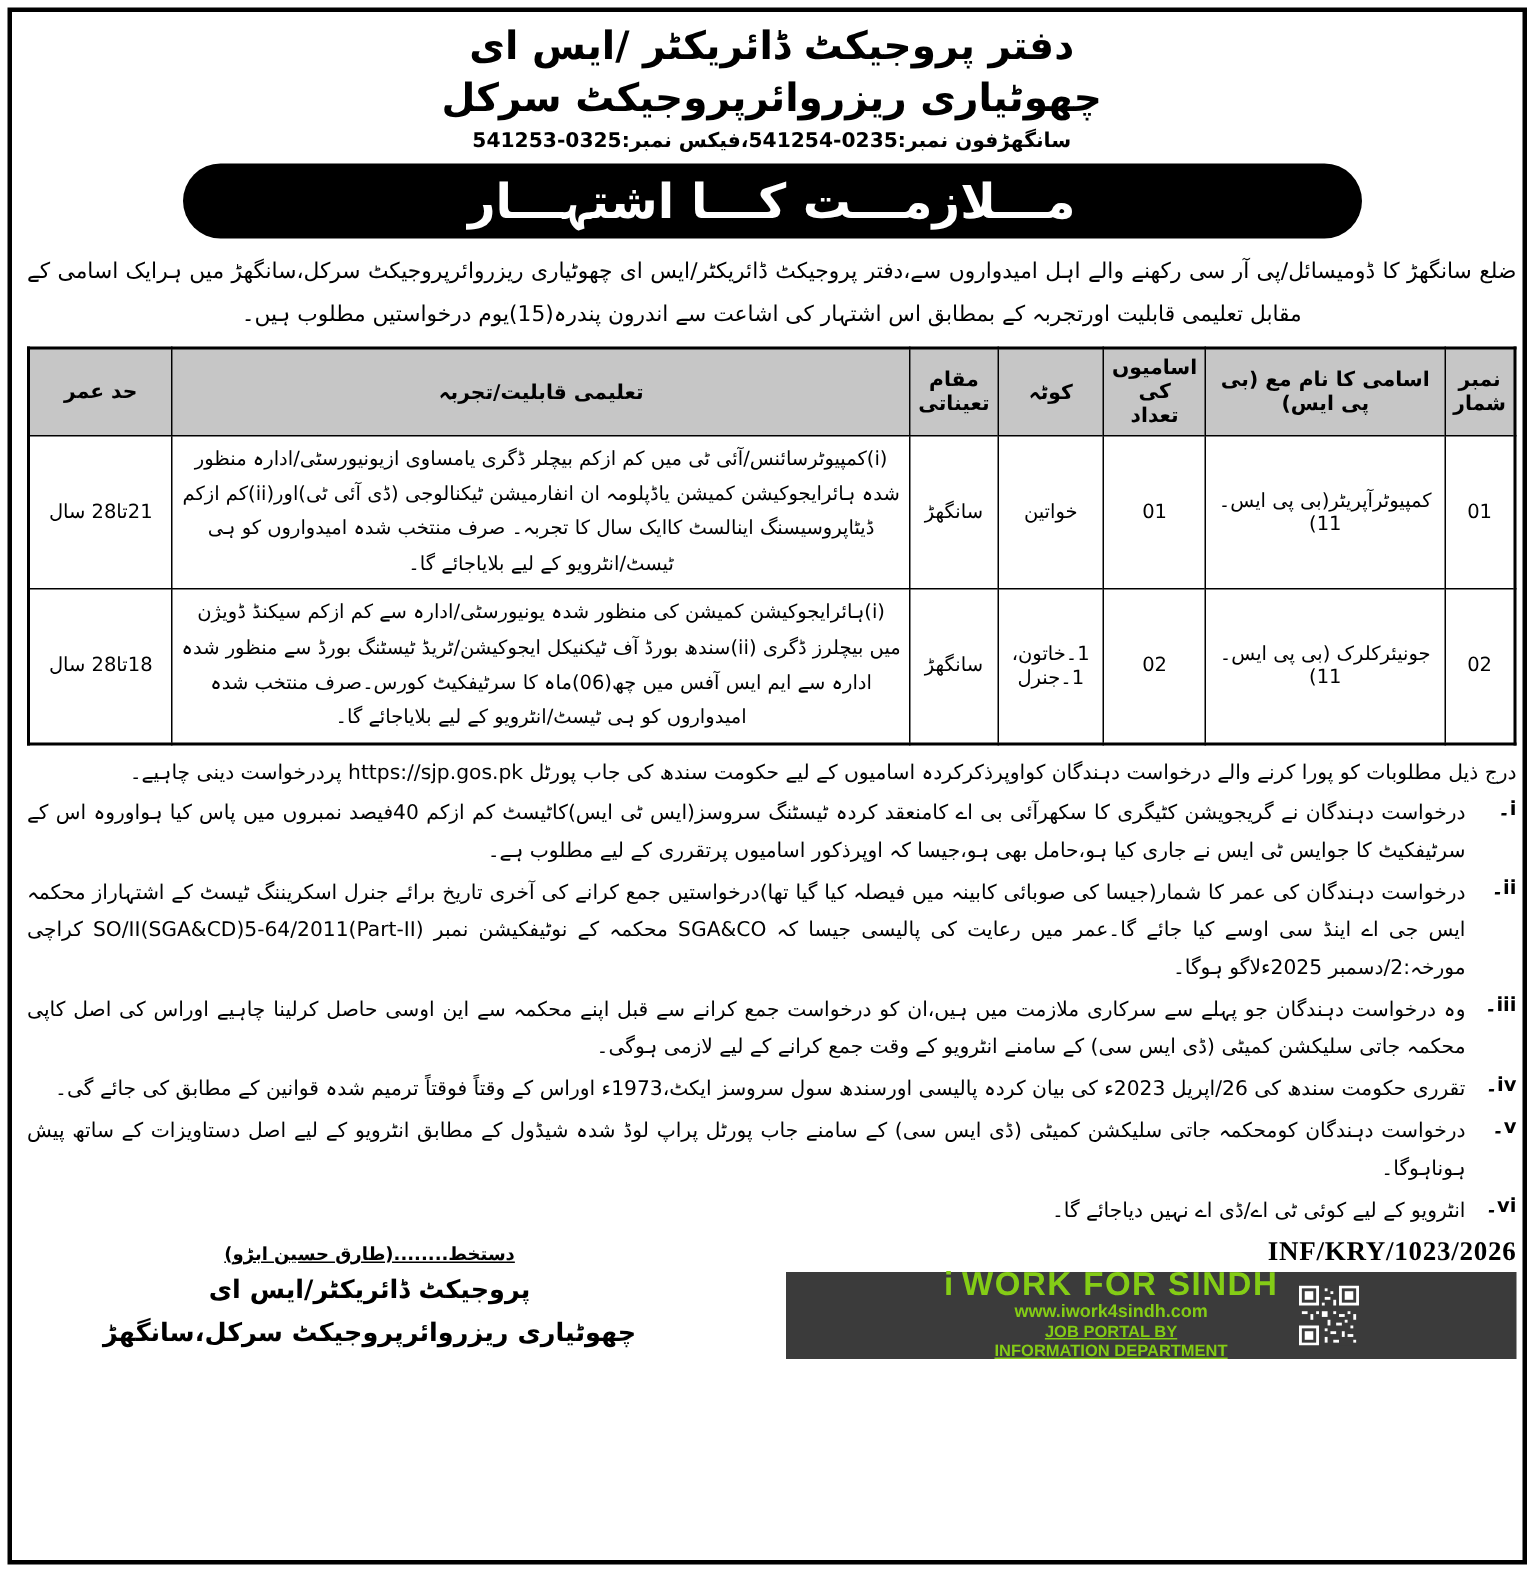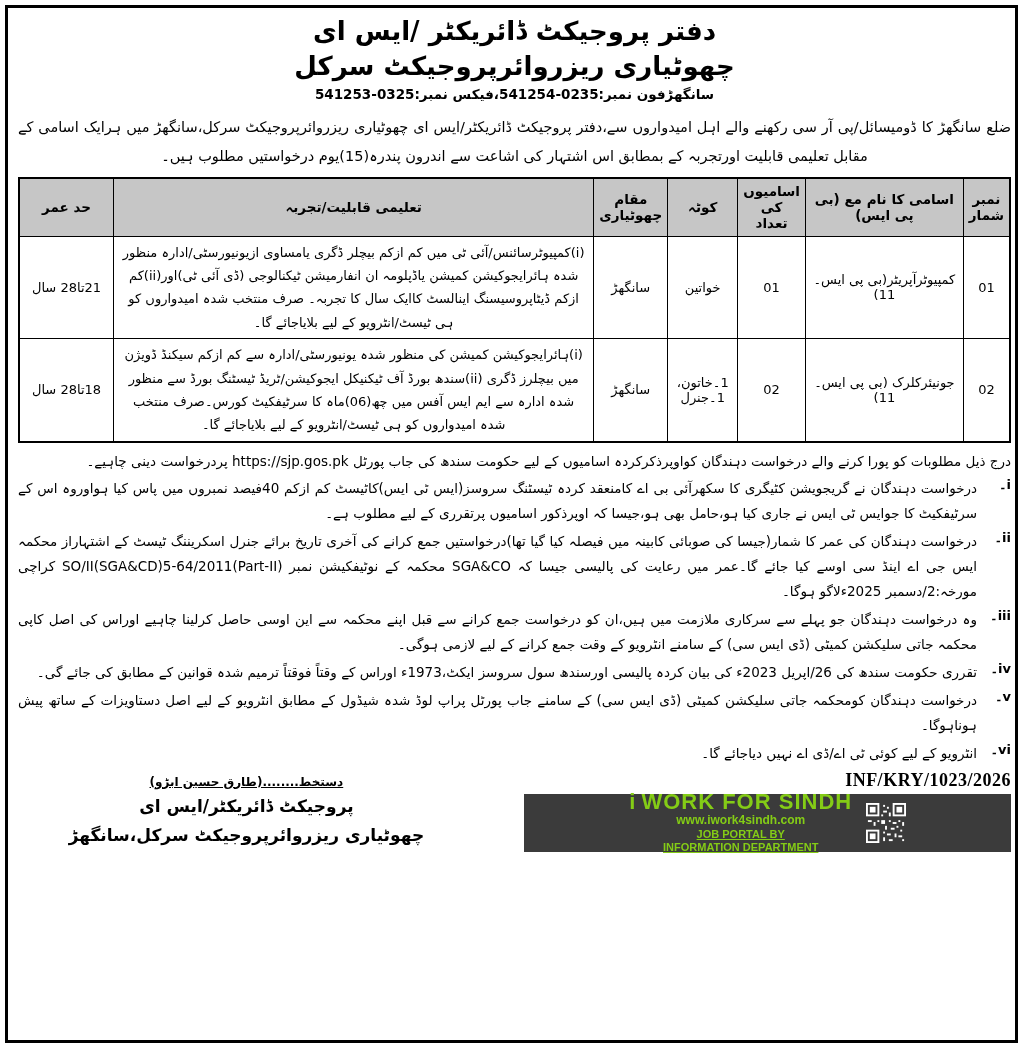--- a/index.html
+++ b/index.html
@@ -88,31 +88,34 @@
 
 <div class="ad-frame">
 
   <div class="hdr">
     <div class="hdr-title1">دفتر پروجیکٹ ڈائریکٹر /ایس ای</div>
     <div class="hdr-title2">چھوٹیاری ریزروائرپروجیکٹ سرکل</div>
     <div class="hdr-phone">سانگھڑفون نمبر:0235-541254،فیکس نمبر:0325-541253</div>
   </div>
 
 
+  <div class="banner">
+    <span>مـــلازمـــت کـــا اشتہـــار</span>
+  </div>
 
   <p class="intro">ضلع سانگھڑ کا ڈومیسائل/پی آر سی رکھنے والے اہل امیدواروں سے،دفتر پروجیکٹ ڈائریکٹر/ایس ای چھوٹیاری ریزروائرپروجیکٹ سرکل،سانگھڑ میں ہرایک اسامی کے مقابل تعلیمی قابلیت اورتجربہ کے بمطابق اس اشتہار کی اشاعت سے اندرون پندرہ(15)یوم درخواستیں مطلوب ہیں۔</p>
 
   <table class="jobs">
     <thead>
       <tr>
         <th style="width:4%">نمبر شمار</th>
         <th style="width:16.3%">اسامی کا نام مع (بی پی ایس)</th>
         <th style="width:6.3%">اسامیوں کی تعداد</th>
         <th style="width:7.2%">کوٹہ</th>
-        <th style="width:5.6%">مقام چھوٹیاری</th>
+        <th style="width:5.6%">مقام تعیناتی</th>
         <th style="width:50.8%">تعلیمی قابلیت/تجربہ</th>
         <th style="width:9.8%">حد عمر</th>
       </tr>
     </thead>
     <tbody>
       <tr class="job-row">
         <td class="sr">01</td>
         <td class="post">کمپیوٹرآپریٹر(بی پی ایس۔11)</td>
         <td class="count">01</td>
         <td class="quota">خواتین</td>

